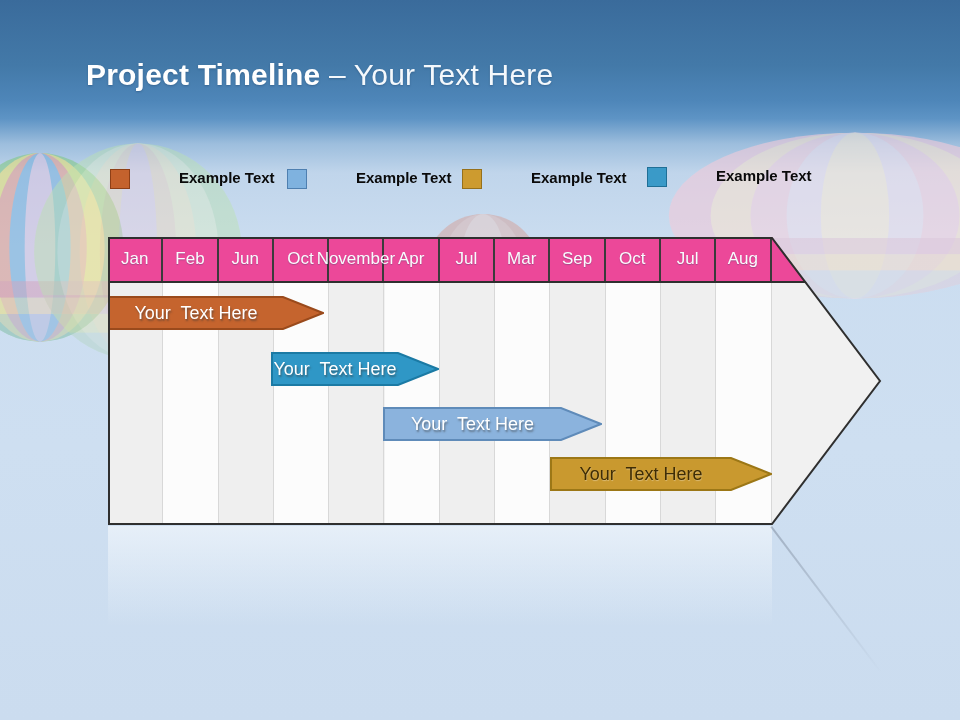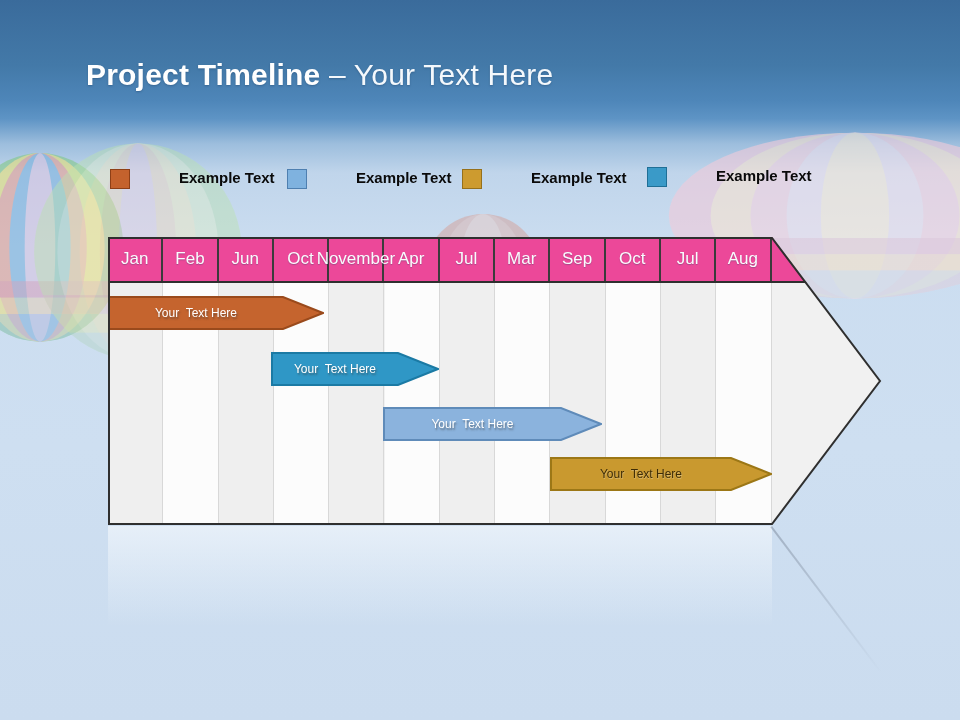--- a/index.html
+++ b/index.html
@@ -42,21 +42,21 @@
     display:flex;align-items:center;justify-content:center;
     color:#FAFBFD;font-size:17px;text-shadow:0 1px 1px rgba(40,70,100,.35);}
   .tl-outline{position:absolute;left:0;top:0;pointer-events:none;}
   
   .bar-svg{position:absolute;}
   .bar1 path{fill:#C5642E;stroke:#9A4A1C;}
   .bar2 path{fill:#2F97C6;stroke:#1B7AA4;}
   .bar3 path{fill:#8BB3DD;stroke:#5F8BB9;}
   .bar4 path{fill:#C9992F;stroke:#9C7716;}
   .bar-label{position:absolute;height:34px;line-height:34px;text-align:center;
-    font-size:12px;white-space:pre;z-index:4;}
+    font-size:18px;white-space:pre;z-index:4;}
   .bl-light{color:#FFFFFF;text-shadow:1px 1.5px 2px rgba(55,55,55,.55);}
   .bl-dark{color:#3F2D05;text-shadow:0.5px 1px 1px rgba(255,255,255,.35);}
   
   .reflection{position:absolute;left:108px;top:526px;width:664px;height:118px;z-index:1;
     background:linear-gradient(180deg,rgba(242,247,252,.68),rgba(242,247,252,0) 85%);}
   .reflection-diag{position:absolute;left:772px;top:526px;width:183px;height:1.5px;z-index:1;
     transform-origin:0 0;transform:rotate(53deg);
     background:linear-gradient(90deg,rgba(110,122,140,.45),rgba(110,122,140,0));}
 </style>
 </head>

